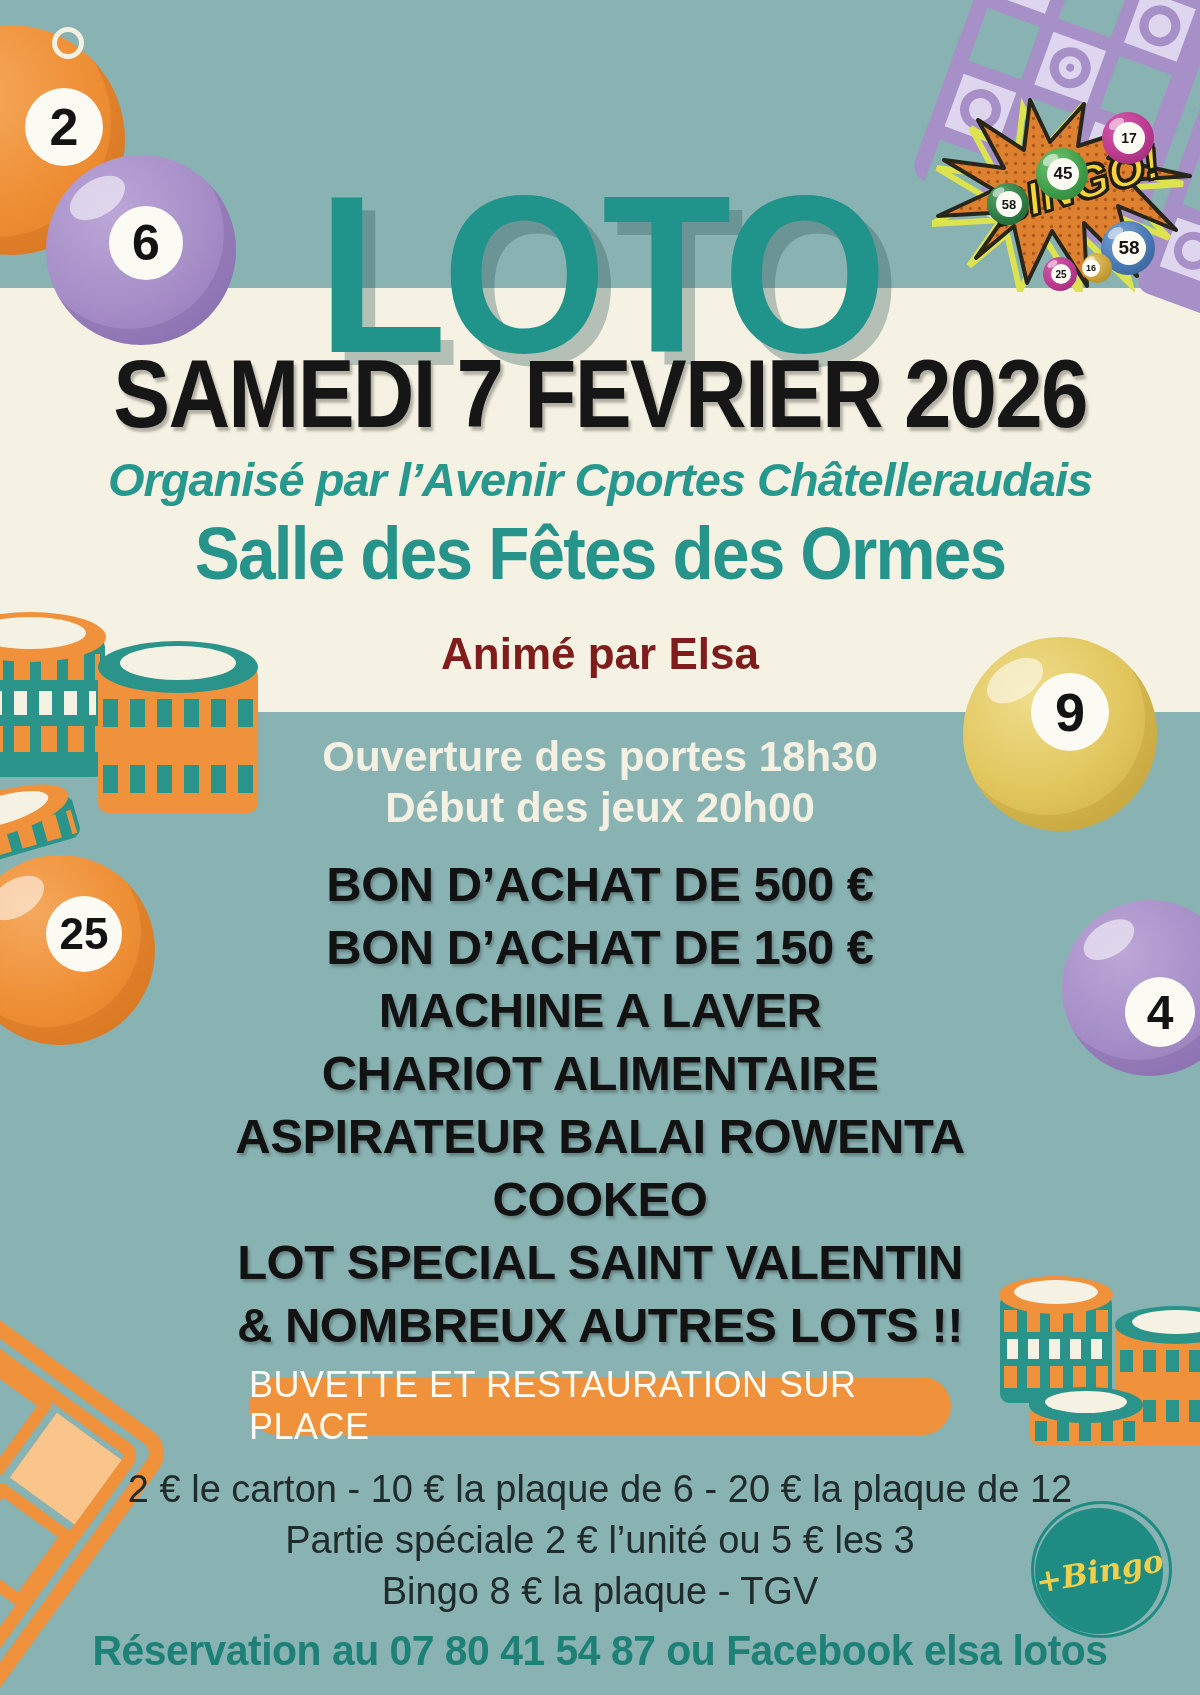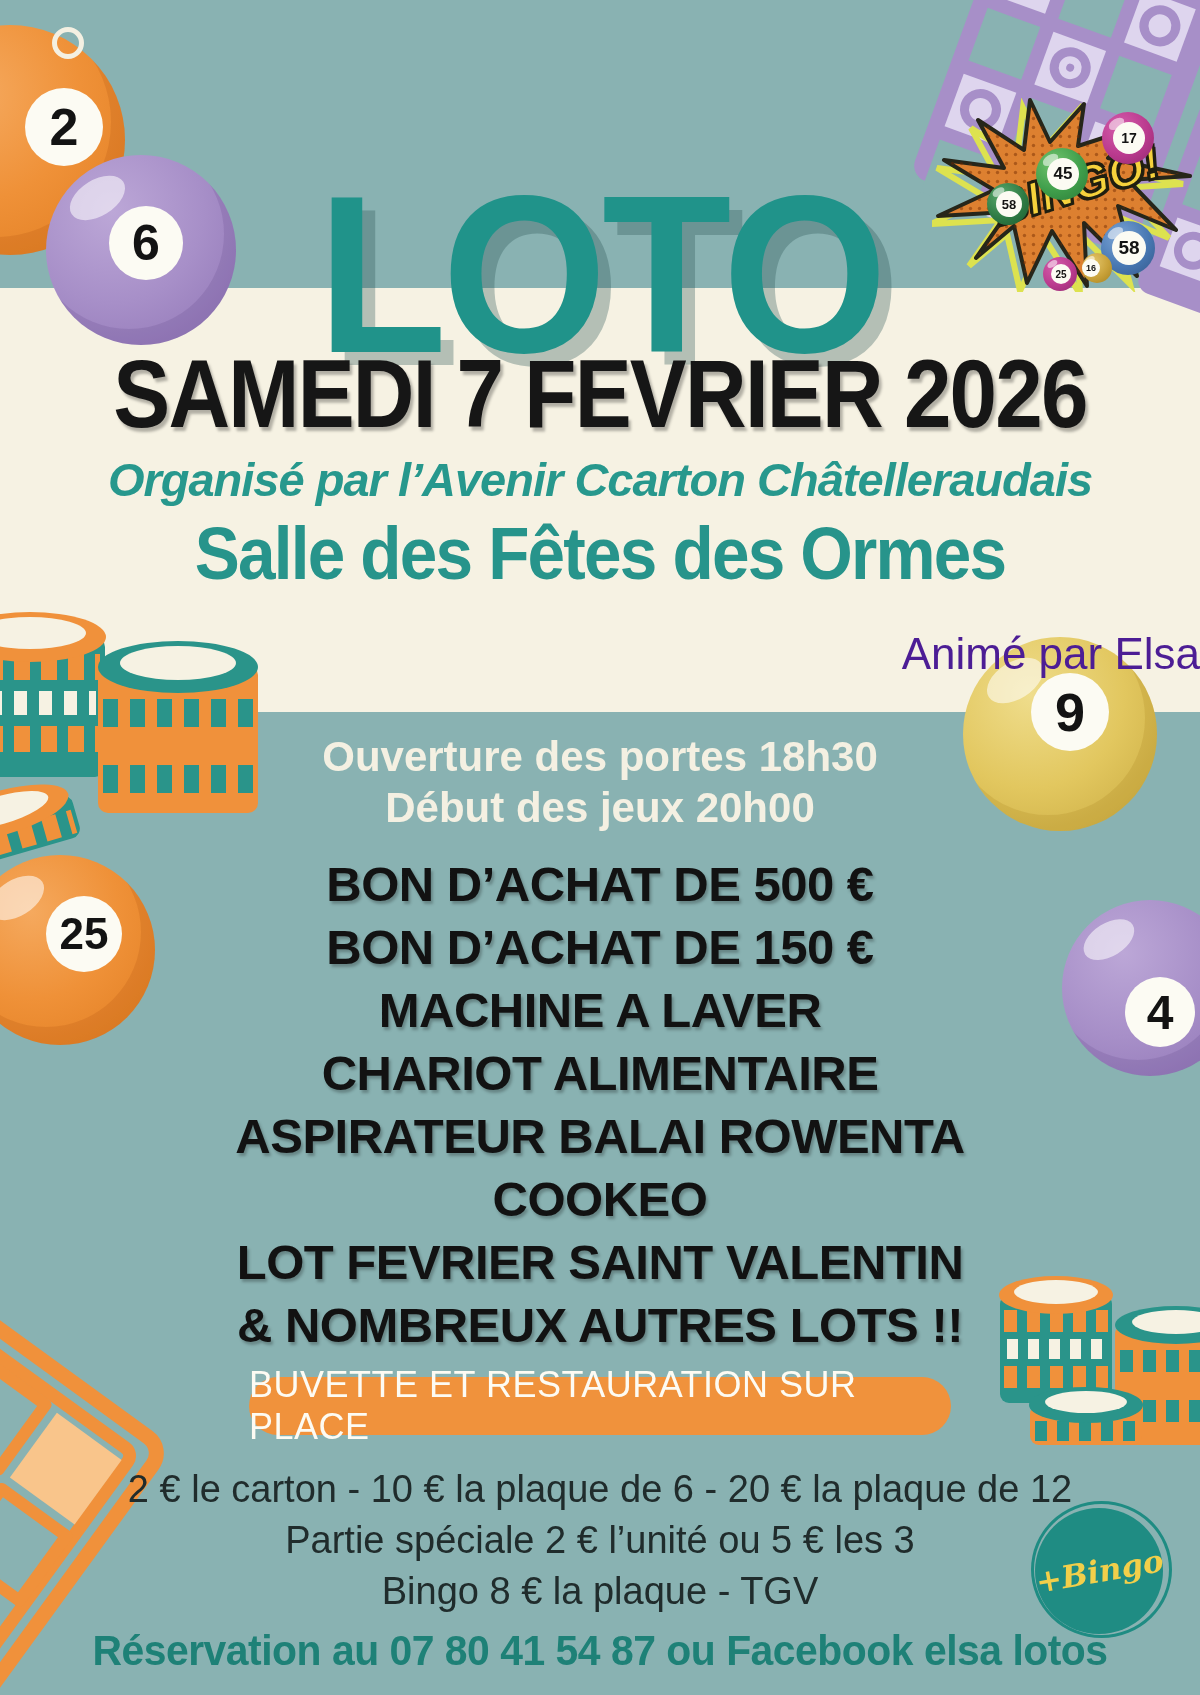--- a/index.html
+++ b/index.html
@@ -16,21 +16,21 @@
     text-shadow:13px 12px 0 rgba(47,88,88,.33);}
 
   
   .txt{position:absolute;left:0;width:100%;text-align:center;z-index:6;}
   .date-line{top:338px;font-size:97px;font-weight:bold;color:#161616;letter-spacing:-2px;
     transform:scaleX(.88);transform-origin:center;text-shadow:3px 4px 3px rgba(0,0,0,.28);}
   .organizer-line{top:452px;font-size:47px;font-style:italic;font-weight:600;color:#27988d;letter-spacing:-1px;}
   .organizer-line b{font-weight:bold;}
   .venue-line{top:510px;font-size:75px;font-weight:bold;color:#27948b;letter-spacing:-2px;
     transform:scaleX(.9);transform-origin:center;}
-  .host-line{top:629px;font-size:44px;font-weight:normal;color:#4c1d95;text-align:right;}
+  .host-line{top:629px;font-size:44px;font-weight:bold;color:#7f1d1d;}
   .schedule-block{top:731px;font-size:42px;line-height:51px;font-weight:600;color:#f4f0e2;}
   .prizes-block{top:853px;font-size:49px;line-height:63px;font-weight:bold;color:#121212;
     letter-spacing:-.5px;text-shadow:2px 3px 3px rgba(0,0,0,.25);}
   .pricing-block{top:1464px;font-size:38px;line-height:51px;font-weight:500;color:#202c2c;}
   .footer-line{top:1626px;font-size:43px;font-weight:bold;color:#1e8177;letter-spacing:-.5px;
     transform:scaleX(.95);transform-origin:center;}
 
   
   .pill{position:absolute;top:1377px;left:50%;transform:translateX(-50%);width:702px;height:58px;
     background:#f0923c;border-radius:30px;z-index:6;display:flex;align-items:center;justify-content:center;}
@@ -157,21 +157,21 @@
     <div class="num-circle" style="left:11px;top:10px;width:34px;height:34px;font-size:19px;">58</div>
   </div>
   <div class="ball magenta" style="left:1043px;top:257px;width:34px;height:34px;z-index:5;">
     <div class="num-circle" style="left:8px;top:7px;width:20px;height:20px;font-size:10px;">25</div>
   </div>
   <div class="ball gold" style="left:1082px;top:253px;width:30px;height:30px;z-index:5;">
     <div class="num-circle" style="left:0;top:6px;width:18px;height:18px;font-size:9px;">16</div>
   </div>
 
   <div class="txt date-line">SAMEDI 7 FEVRIER 2026</div>
-  <div class="txt organizer-line"><span>Organisé par l’</span><b>A</b><span>venir </span><b>C</b><span>carton </span><b>C</b><span>hâtelleraudais</span></div>
+  <div class="txt organizer-line"><span>Organisé par l’</span><b>A</b><span>venir </span><b>C</b><span>portes </span><b>C</b><span>hâtelleraudais</span></div>
   <div class="txt venue-line">Salle des Fêtes des Ormes</div>
   <div class="txt host-line">Animé par Elsa</div>
 
   <svg class="coins" style="left:-60px;top:545px;" width="340" height="320" viewBox="0 0 340 320">
     <g>
       <rect x="15" y="92" width="150" height="140" rx="10" fill="#2a948a"></rect>
       <line x1="20" y1="122" x2="160" y2="122" stroke="#f0913b" stroke-width="26" stroke-dasharray="16 11"></line>
       <line x1="24" y1="158" x2="156" y2="158" stroke="#f6f2e3" stroke-width="24" stroke-dasharray="13 12"></line>
       <line x1="20" y1="194" x2="160" y2="194" stroke="#f0913b" stroke-width="26" stroke-dasharray="16 11"></line>
       <ellipse cx="90" cy="92" rx="76" ry="25" fill="#f0913b"></ellipse>
@@ -207,21 +207,21 @@
     <div>Début des jeux 20h00</div>
   </div>
 
   <div class="txt prizes-block">
     <div>BON D’ACHAT DE 500 €</div>
     <div>BON D’ACHAT DE 150 €</div>
     <div>MACHINE A LAVER</div>
     <div>CHARIOT ALIMENTAIRE</div>
     <div>ASPIRATEUR BALAI ROWENTA</div>
     <div>COOKEO</div>
-    <div>LOT FEVRIER SAINT VALENTIN</div>
+    <div>LOT SPECIAL SAINT VALENTIN</div>
     <div>&amp; NOMBREUX AUTRES LOTS !!</div>
   </div>
 
   <svg class="coins" style="left:980px;top:1255px;" width="220" height="210" viewBox="0 0 220 210">
     <g>
       <rect x="20" y="40" width="112" height="108" rx="9" fill="#2a948a"></rect>
       <line x1="24" y1="66" x2="128" y2="66" stroke="#f0913b" stroke-width="22" stroke-dasharray="13 10"></line>
       <line x1="27" y1="94" x2="125" y2="94" stroke="#f6f2e3" stroke-width="20" stroke-dasharray="11 10"></line>
       <line x1="24" y1="122" x2="128" y2="122" stroke="#f0913b" stroke-width="22" stroke-dasharray="13 10"></line>
       <ellipse cx="76" cy="40" rx="57" ry="19" fill="#f0913b"></ellipse>

